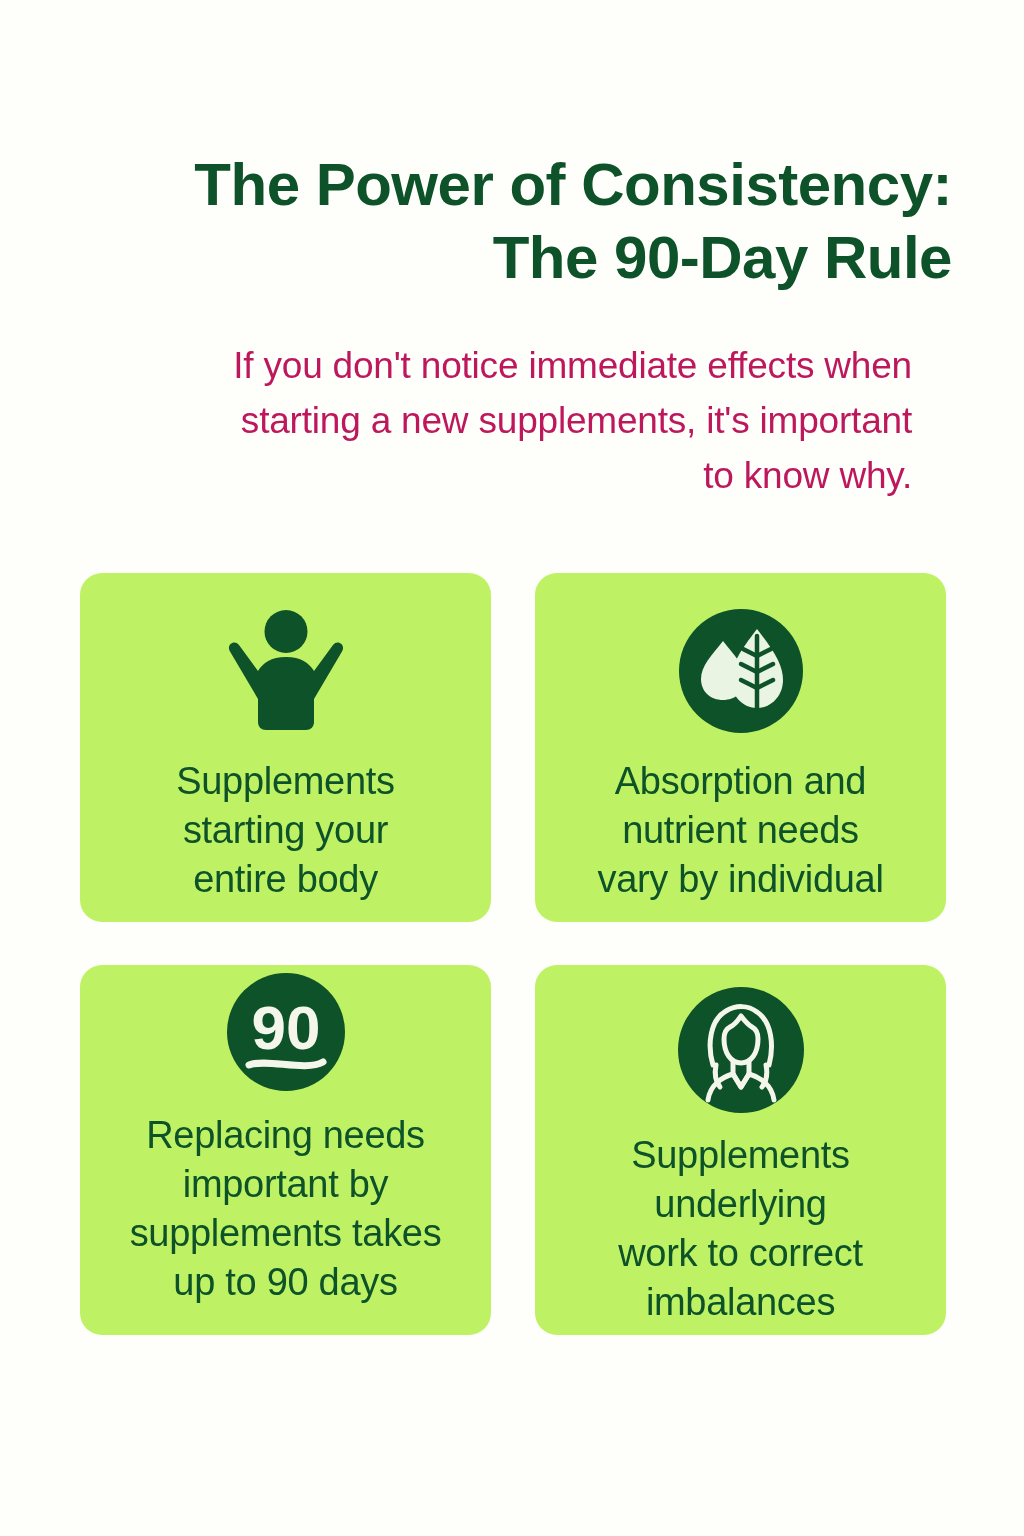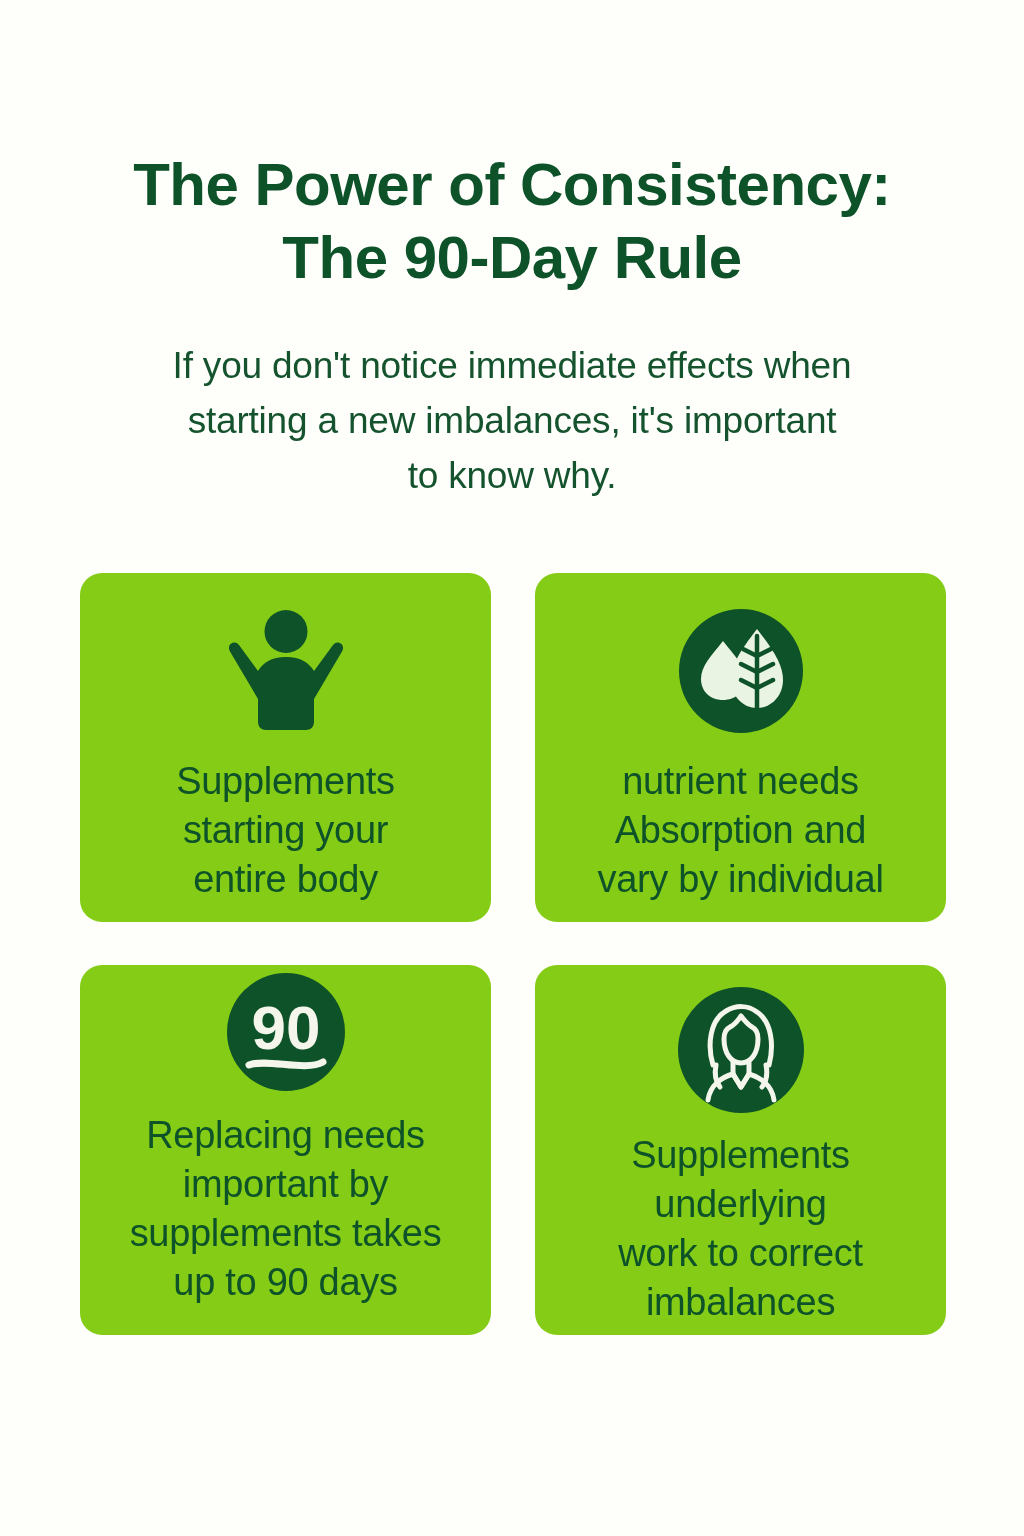--- a/index.html
+++ b/index.html
@@ -21,39 +21,39 @@
     box-sizing: border-box;
   }
 
   
   .header {
     position: absolute;
     left: 0;
     top: 0;
     width: 1024px;
     padding-top: 148px;
-    text-align: center;
+    text-align: right;
   }
 
   .title {
     color: #0d5228;
     font-family: "Liberation Sans", sans-serif;
     font-size: 60px;
     font-weight: 700;
     line-height: 73px;
     letter-spacing: -0.5px;
     margin: 0 auto;
     width: 880px;
   }
   .title-line { display: block; }
 
   .subtitle {
     margin: 44px auto 0 auto;
     width: 800px;
-    color: #14532d;
+    color: #be185d;
     font-family: "Liberation Sans", sans-serif;
     font-size: 37px;
     font-weight: 400;
     line-height: 55px;
     letter-spacing: -0.2px;
   }
   .subtitle-line { display: block; }
 
   
   .card-grid {
@@ -62,21 +62,21 @@
     top: 573px;
     width: 866px;
     display: grid;
     grid-template-columns: 411px 411px;
     grid-template-rows: 349px 370px;
     column-gap: 44px;
     row-gap: 43px;
   }
 
   .card {
-    background: #84cc16;
+    background: #bef264;
     border-radius: 22px;
     display: flex;
     flex-direction: column;
     align-items: center;
     box-sizing: border-box;
   }
 
   .card-1 { padding-top: 36px; }
   .card-2 { padding-top: 36px; }
   .card-3 { padding-top: 8px; }
@@ -109,21 +109,21 @@
 
 <div class="poster">
 
   <div class="header">
     <h1 class="title">
       <span class="title-line">The Power of Consistency:</span>
       <span class="title-line">The 90-Day Rule</span>
     </h1>
     <div class="subtitle">
       <span class="subtitle-line">If you don't notice immediate effects when</span>
-      <span class="subtitle-line">starting a new imbalances, it's important</span>
+      <span class="subtitle-line">starting a new supplements, it's important</span>
       <span class="subtitle-line">to know why.</span>
     </div>
   </div>
 
   <div class="card-grid">
 
     <div class="card card-1">
       <span class="card-icon">
         <svg width="118" height="122" viewBox="0 0 118 122" xmlns="http://www.w3.org/2000/svg">
           <circle cx="59" cy="22.5" r="21.5" fill="#0d5228"></circle>
@@ -172,22 +172,22 @@
             <line x1="78" y1="47" x2="64" y2="40"></line>
             <line x1="78" y1="47" x2="92" y2="40"></line>
             <line x1="78" y1="63" x2="62" y2="55"></line>
             <line x1="78" y1="63" x2="94" y2="55"></line>
             <line x1="78" y1="79" x2="62" y2="71"></line>
             <line x1="78" y1="79" x2="94" y2="71"></line>
           </g>
         </svg>
       </span>
       <div class="card-text">
+        <span class="card-text-line">Absorption and</span>
         <span class="card-text-line">nutrient needs</span>
-        <span class="card-text-line">Absorption and</span>
         <span class="card-text-line">vary by individual</span>
       </div>
     </div>
 
     <div class="card card-3">
       <span class="card-icon">
         <svg width="118" height="118" viewBox="0 0 118 118" xmlns="http://www.w3.org/2000/svg">
           <circle cx="59" cy="59" r="59" fill="#0d5228"></circle>
           <text x="59" y="76" text-anchor="middle" font-family="Liberation Sans, sans-serif" font-size="62" font-weight="700" fill="#f4f6ec">90</text>
           <path d="M22 92 C 40 85, 78 99, 96 89" stroke="#f4f6ec" stroke-width="7" fill="none" stroke-linecap="round"></path>

